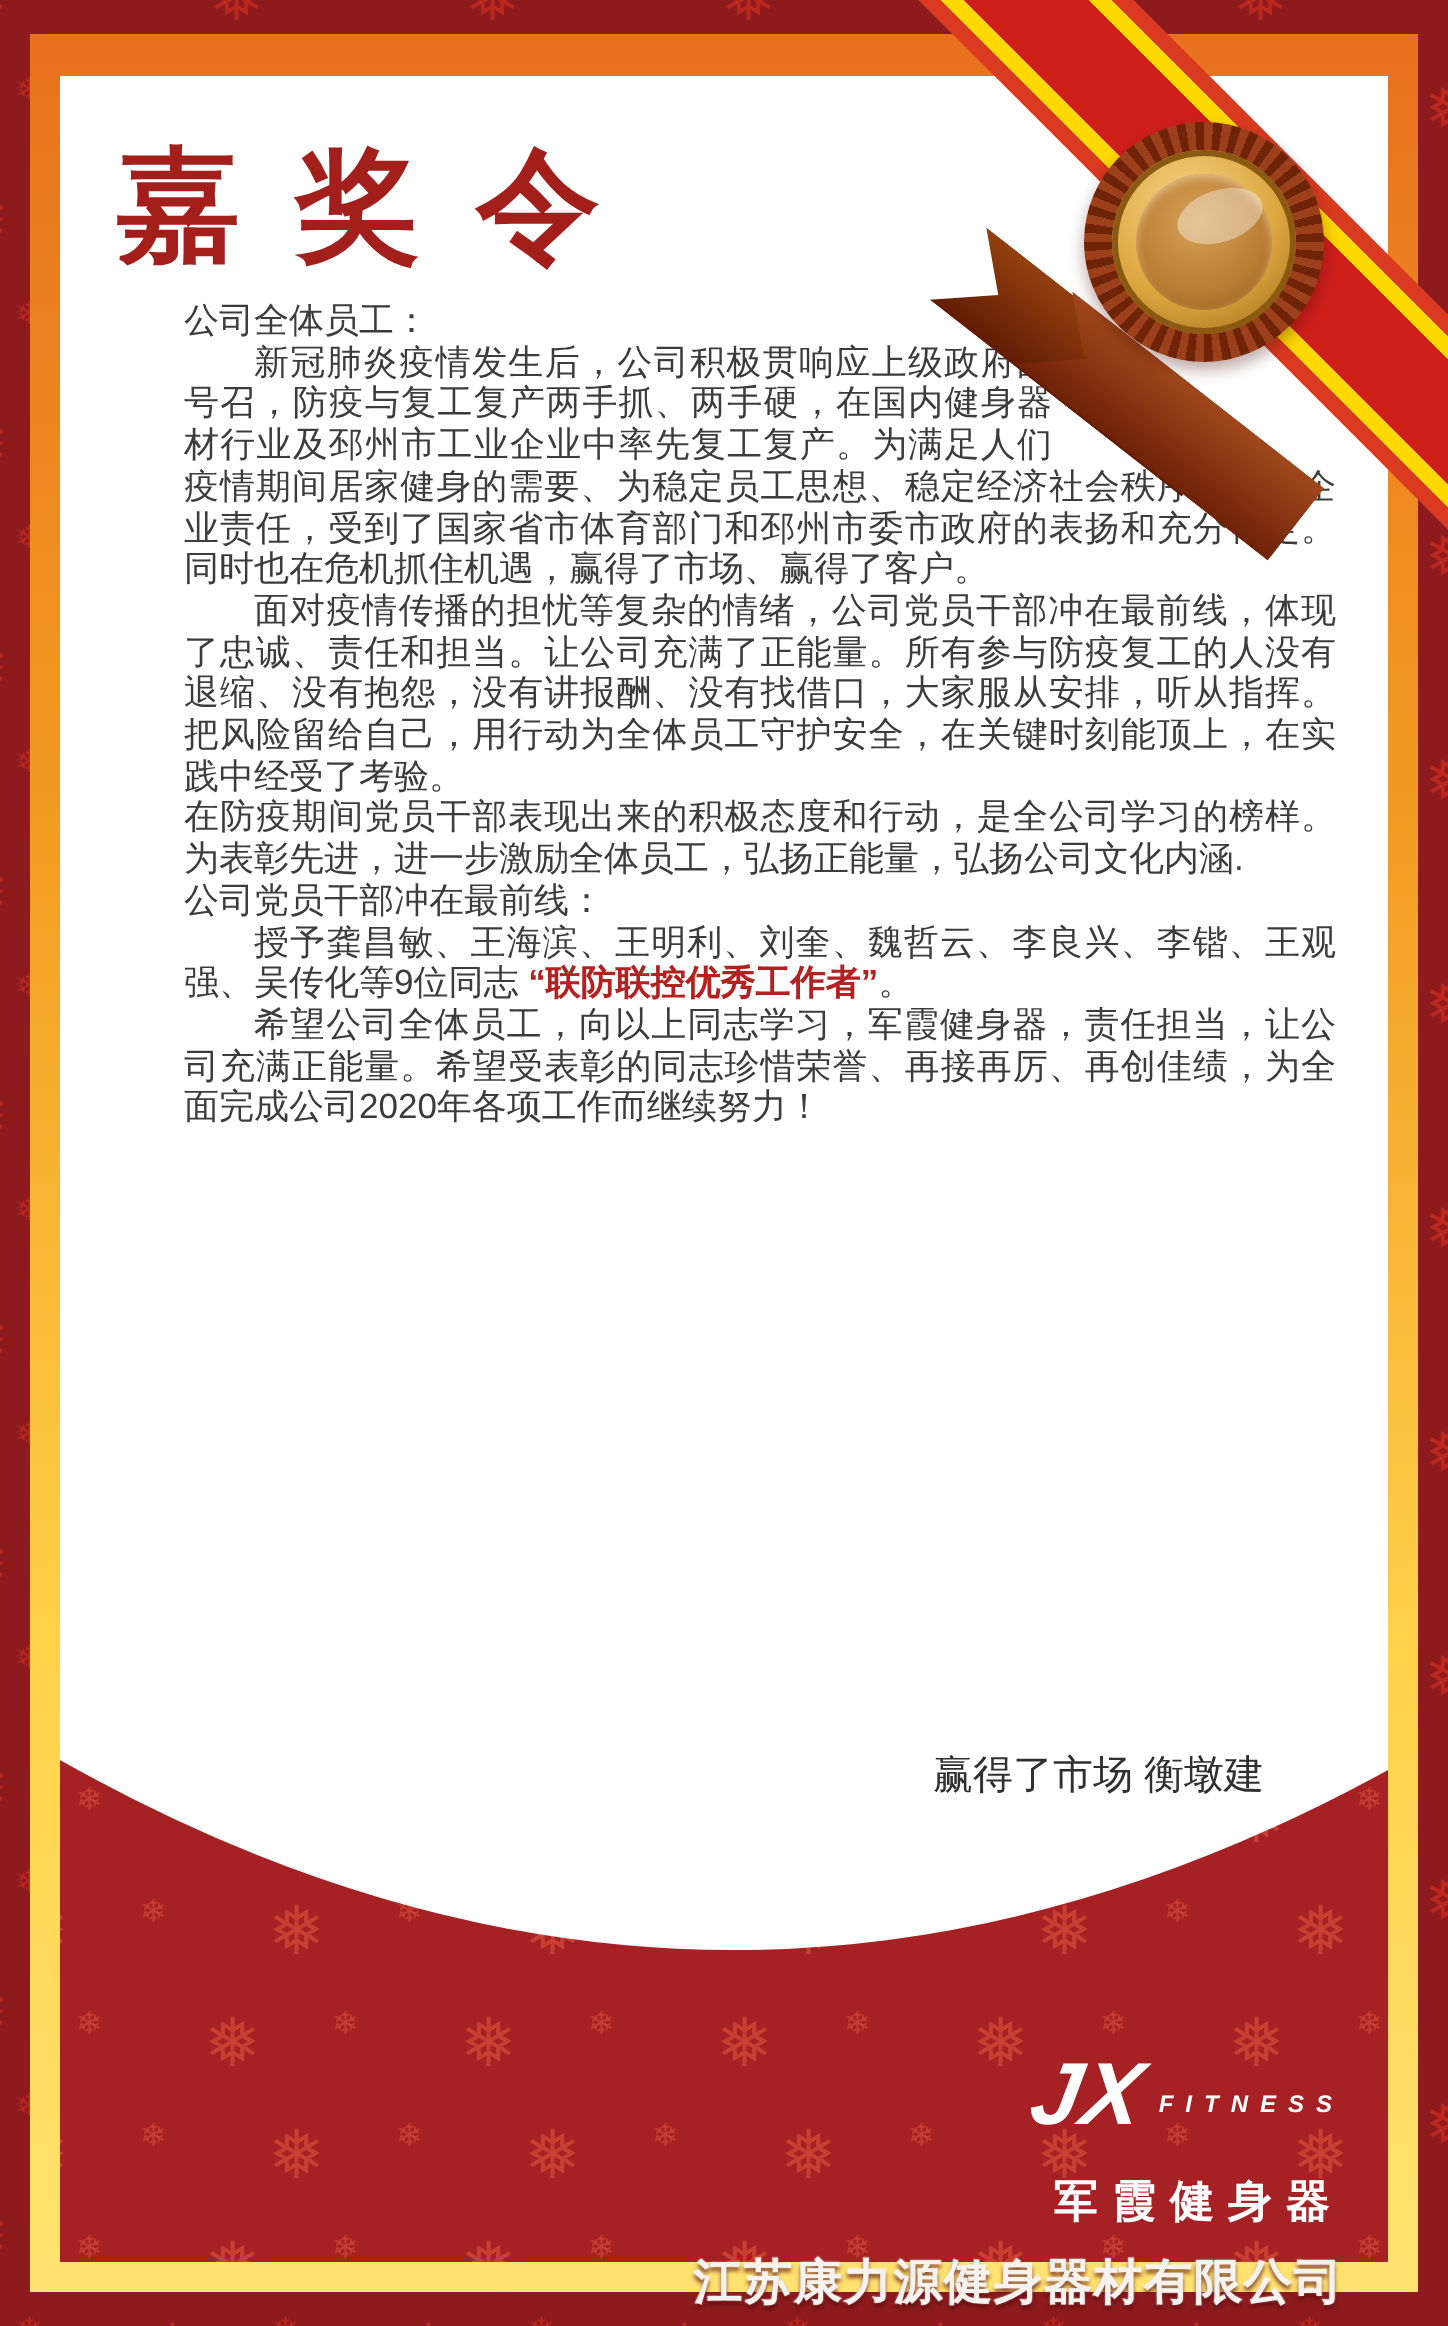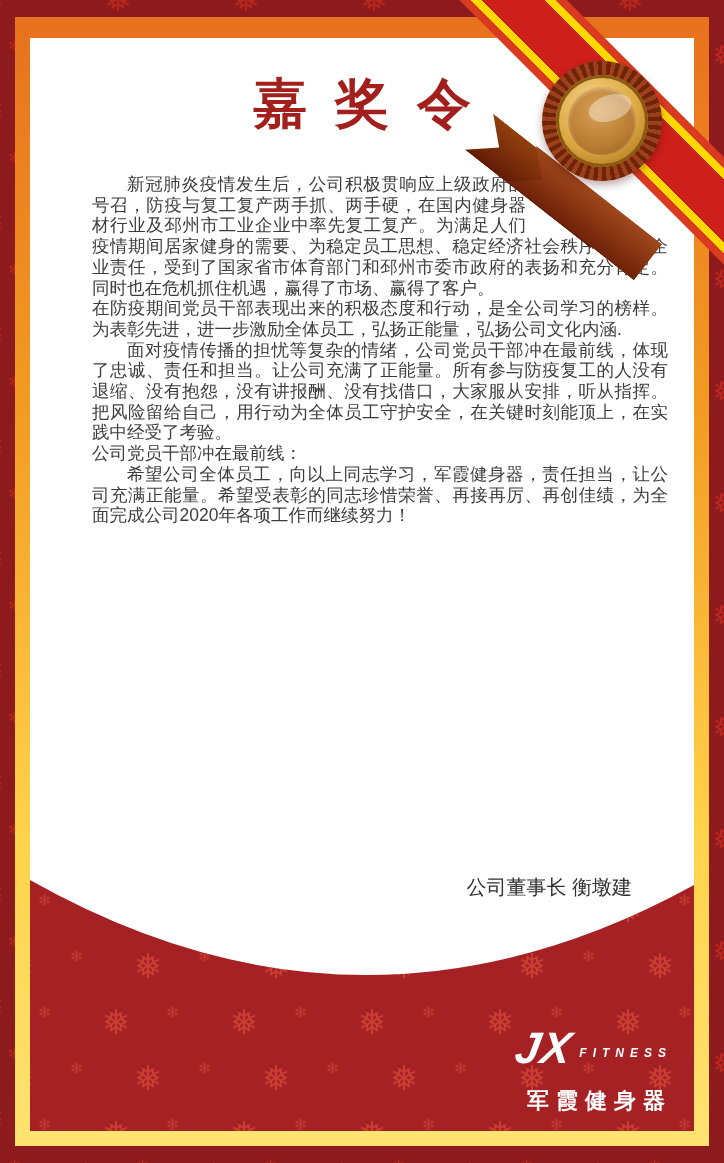--- a/index.html
+++ b/index.html
@@ -31,23 +31,23 @@
     background:#a52124; overflow:hidden;
   }
   .curve-svg{position:absolute; left:0; top:0; display:block;}
   
   .content{
     position:absolute; left:30px; top:38px; width:664px; z-index:4;
     padding:26px 0 0 0; box-sizing:border-box;
   }
   .title{
     font-family:"DejaVu Serif","Liberation Serif",serif;
-    font-weight:bold; color:#a21f1c; font-size:54px; line-height:78px;
-    text-align:center; letter-spacing:28px; padding-left:28px;
-    margin:0 0 32px 0;
+    font-weight:bold; color:#a21f1c; font-size:62px; line-height:78px;
+    text-align:left; letter-spacing:28px; padding-left:28px;
+    margin:0 0 8px 0;
   }
   .bodytext{padding:0 26px 0 62px;}
   .salutation,.para{
     margin:0; font-size:17.5px; line-height:20.7px; color:#3c3c3c;
     text-align:justify;
   }
   .indent{text-indent:2em;}
   .award{color:#b32220; font-weight:bold; white-space:nowrap;}
   .medal-float{float:right; width:142px; height:46px;}
   .sig-name{position:absolute; top:874px; right:92px; font-size:20px; color:#303030; z-index:5;}
@@ -446,37 +446,40 @@
       <svg class="curve-svg" width="664" height="140" viewBox="0 0 664 140">
         <path d="M0 0 L664 0 L664 30 Q332 212.5 0 25 Z" fill="#ffffff"></path>
       </svg>
 
     </div>
   </div>
 
   <div class="content">
     <h1 class="title">嘉奖令</h1>
     <div class="bodytext">
+      <p class="salutation">公司全体员工：</p>
       <div id="paras">
           <p class="para indent"><span class="medal-float"></span><span>新冠肺炎疫情发生后，公司积极贯响应上级政府的号召，防疫与复工复产两手抓、两手硬，在国内健身器材行业及邳州市工业企业中率先复工复产。为满足人们疫情期间居家健身的需要、为稳定员工思想、稳定经济社会秩序尽一份企业责任，受到了国家省市体育部门和邳州市委市政府的表扬和充分肯定。同时也在危机抓住机遇，赢得了市场、赢得了客户。</span></p>
+          <p class="para indent"><span>面对疫情传播的担忧等复杂的情绪，公司党员干部冲在最前线，体现了忠诚、责任和担当。让公司充满了正能量。所有参与防疫复工的人没有退缩、没有抱怨，没有讲报酬、没有找借口，大家服从安排，听从指挥。把风险留给自己，用行动为全体员工守护安全，在关键时刻能顶上，在实践中经受了考验。</span></p>
           <p class="para"><span>在防疫期间党员干部表现出来的积极态度和行动，是全公司学习的榜样。为表彰先进，进一步激励全体员工，弘扬正能量，弘扬公司文化内涵.</span></p>
-          <p class="para indent"><span>面对疫情传播的担忧等复杂的情绪，公司党员干部冲在最前线，体现了忠诚、责任和担当。让公司充满了正能量。所有参与防疫复工的人没有退缩、没有抱怨，没有讲报酬、没有找借口，大家服从安排，听从指挥。把风险留给自己，用行动为全体员工守护安全，在关键时刻能顶上，在实践中经受了考验。</span></p>
           <p class="para"><span>公司党员干部冲在最前线：</span></p>
+          <p class="para indent"><span>授予龚昌敏、王海滨、王明利、刘奎、魏哲云、李良兴、李锴、王观强、吴传化等9位同志 </span><span class="award">“联防联控优秀工作者”</span><span>。</span></p>
           <p class="para indent"><span>希望公司全体员工，向以上同志学习，军霞健身器，责任担当，让公司充满正能量。希望受表彰的同志珍惜荣誉、再接再厉、再创佳绩，为全面完成公司2020年各项工作而继续努力！</span></p>
         </div>
     </div>
   </div>
 
-  <div class="sig-name">公司董事长 衡墩建</div>
+  <div class="sig-name">赢得了市场 衡墩建</div>
 
   <div class="logo">
     <div class="logo-row">
       <span class="logo-jx">JX</span><span class="logo-fitness">FITNESS</span>
     </div>
     <div class="logo-cn">军霞健身器</div>
+    <div class="company">江苏康力源健身器材有限公司</div>
   </div>
 
   <div class="ribbon-layer">
     <div class="band"></div>
     <div class="tail tail-a"></div>
     <div class="tail tail-b"></div>
     <div class="rosette">
       <div class="serration"></div>
       <div class="gold-ring"></div>
       <div class="face"></div>

